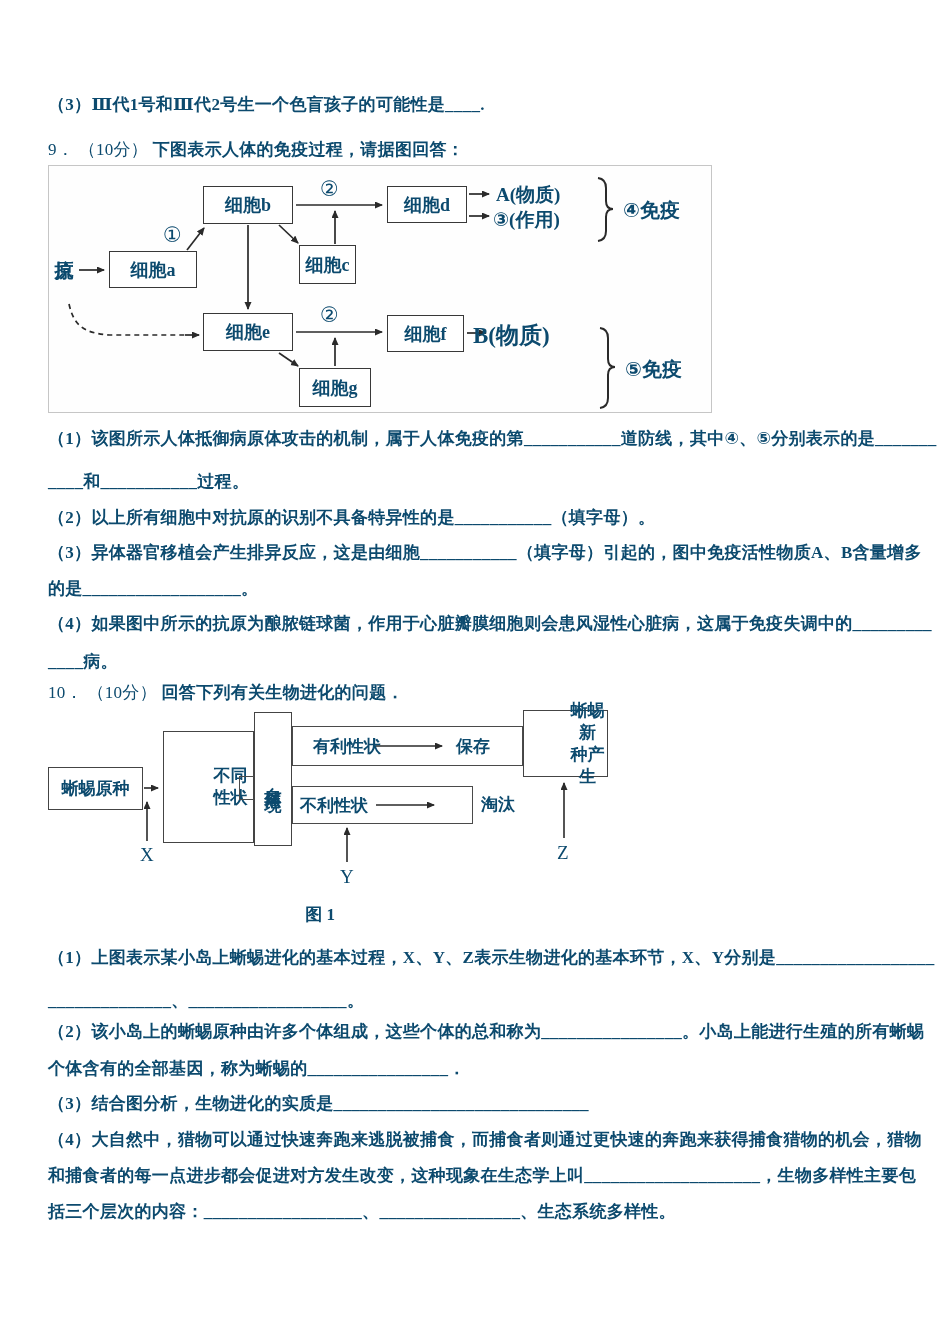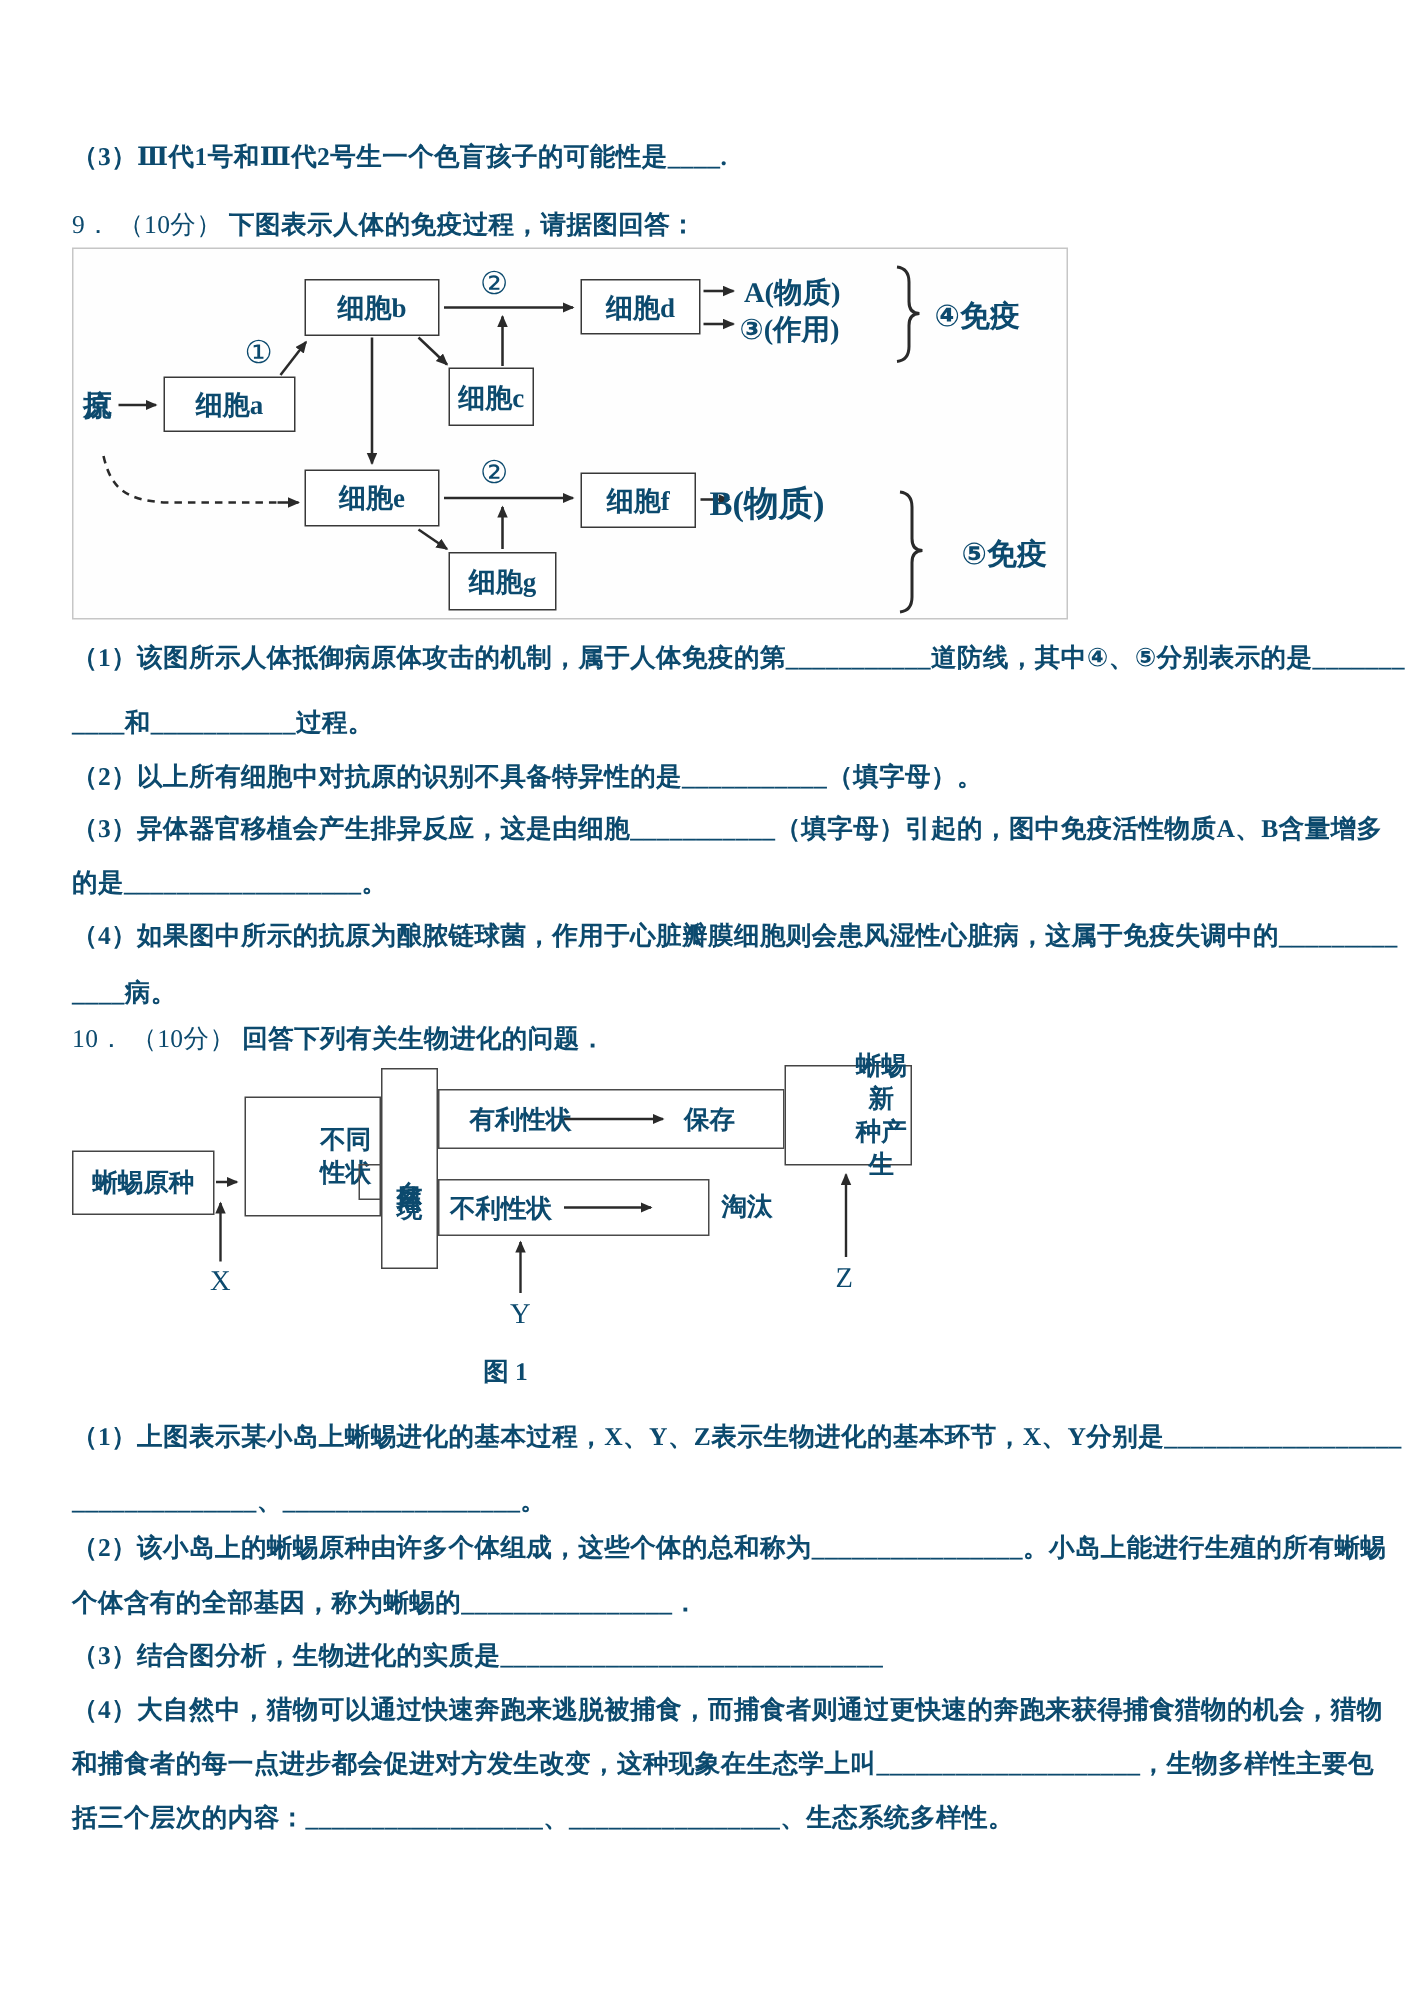--- a/index.html
+++ b/index.html
@@ -129,21 +129,21 @@
     <div class="cbox" style="left:338px;top:149px;width:77px;height:37px;">细胞f</div>
     <div class="cbox" style="left:250px;top:202px;width:72px;height:39px;">细胞g</div>
 
     <div class="dlabel" style="left:114px;top:57px;font-size:21px;font-weight:400;">①</div>
     <div class="dlabel" style="left:271px;top:11px;font-size:21px;font-weight:400;">②</div>
     <div class="dlabel" style="left:271px;top:137px;font-size:21px;font-weight:400;">②</div>
     <div class="dlabel" style="left:447px;top:16px;font-size:19px;">A(物质)</div>
     <div class="dlabel" style="left:444px;top:41px;font-size:19px;">③(作用)</div>
     <div class="dlabel" style="left:574px;top:31px;font-size:20px;">④免疫</div>
     <div class="dlabel" style="left:424px;top:154px;font-size:23px;">B(物质)</div>
-    <div class="dlabel" style="left:576px;top:190px;font-size:20px;margin-left:16px;">⑤免疫</div>
+    <div class="dlabel" style="left:576px;top:190px;font-size:20px;">⑤免疫</div>
   </div>
 
   <div class="tline" style="top:427px">（1）该图所示人体抵御病原体攻击的机制，属于人体免疫的第___________道防线，其中④、⑤分别表示的是_______</div>
   <div class="tline" style="top:470px">____和___________过程。</div>
   <div class="tline" style="top:506px">（2）以上所有细胞中对抗原的识别不具备特异性的是___________（填字母）。</div>
   <div class="tline" style="top:541px">（3）异体器官移植会产生排异反应，这是由细胞___________（填字母）引起的，图中免疫活性物质A、B含量增多</div>
   <div class="tline" style="top:577px">的是__________________。</div>
   <div class="tline" style="top:612px">（4）如果图中所示的抗原为酿脓链球菌，作用于心脏瓣膜细胞则会患风湿性心脏病，这属于免疫失调中的_________</div>
   <div class="tline" style="top:650px">____病。</div>
 
@@ -171,21 +171,21 @@
         <path d="M99,136 L99,97" marker-end="url(#ah2)"></path>
 
         <path d="M299,157 L299,123" marker-end="url(#ah2)"></path>
 
         <path d="M516,133 L516,78" marker-end="url(#ah2)"></path>
       </g>
     </svg>
 
     <div class="ebox" style="left:0;top:62px;width:95px;height:43px;">蜥蜴原种</div>
 
-    <div class="ebox" style="left:115px;top:26px;width:91px;height:80px;">
+    <div class="ebox" style="left:115px;top:26px;width:91px;height:112px;">
       <div class="stack">
         <span>不同</span>
         <span>性状</span>
       </div>
     </div>
 
     <div class="track" style="left:191px;top:71px;width:16px;height:24px;border-width:1.4px;"></div>
 
     <div class="ebox vtext" style="left:206px;top:7px;width:38px;height:134px;letter-spacing:3px;">自然环境</div>
 
@@ -201,21 +201,21 @@
       <div class="stack">
         <span>蜥蜴新</span>
         <span>种产生</span>
       </div>
     </div>
 
     <div class="xyz" style="left:92px;top:139px;">X</div>
     <div class="xyz" style="left:292px;top:161px;">Y</div>
     <div class="xyz" style="left:509px;top:137px;">Z</div>
 
-    <div class="caption" style="left:234px;top:198px;width:110px;">图 1</div>
+    <div class="caption" style="left:217px;top:198px;width:110px;">图 1</div>
   </div>
 
   <div class="tline" style="top:946px">（1）上图表示某小岛上蜥蜴进化的基本过程，X、Y、Z表示生物进化的基本环节，X、Y分别是__________________</div>
   <div class="tline" style="top:989px">______________、__________________。</div>
   <div class="tline" style="top:1020px">（2）该小岛上的蜥蜴原种由许多个体组成，这些个体的总和称为________________。小岛上能进行生殖的所有蜥蜴</div>
   <div class="tline" style="top:1057px">个体含有的全部基因，称为蜥蜴的________________．</div>
   <div class="tline" style="top:1092px">（3）结合图分析，生物进化的实质是_____________________________</div>
   <div class="tline" style="top:1128px">（4）大自然中，猎物可以通过快速奔跑来逃脱被捕食，而捕食者则通过更快速的奔跑来获得捕食猎物的机会，猎物</div>
   <div class="tline" style="top:1200px">括三个层次的内容：__________________、________________、生态系统多样性。</div>
   <div class="tline" style="top:1164px">和捕食者的每一点进步都会促进对方发生改变，这种现象在生态学上叫____________________，生物多样性主要包</div>

